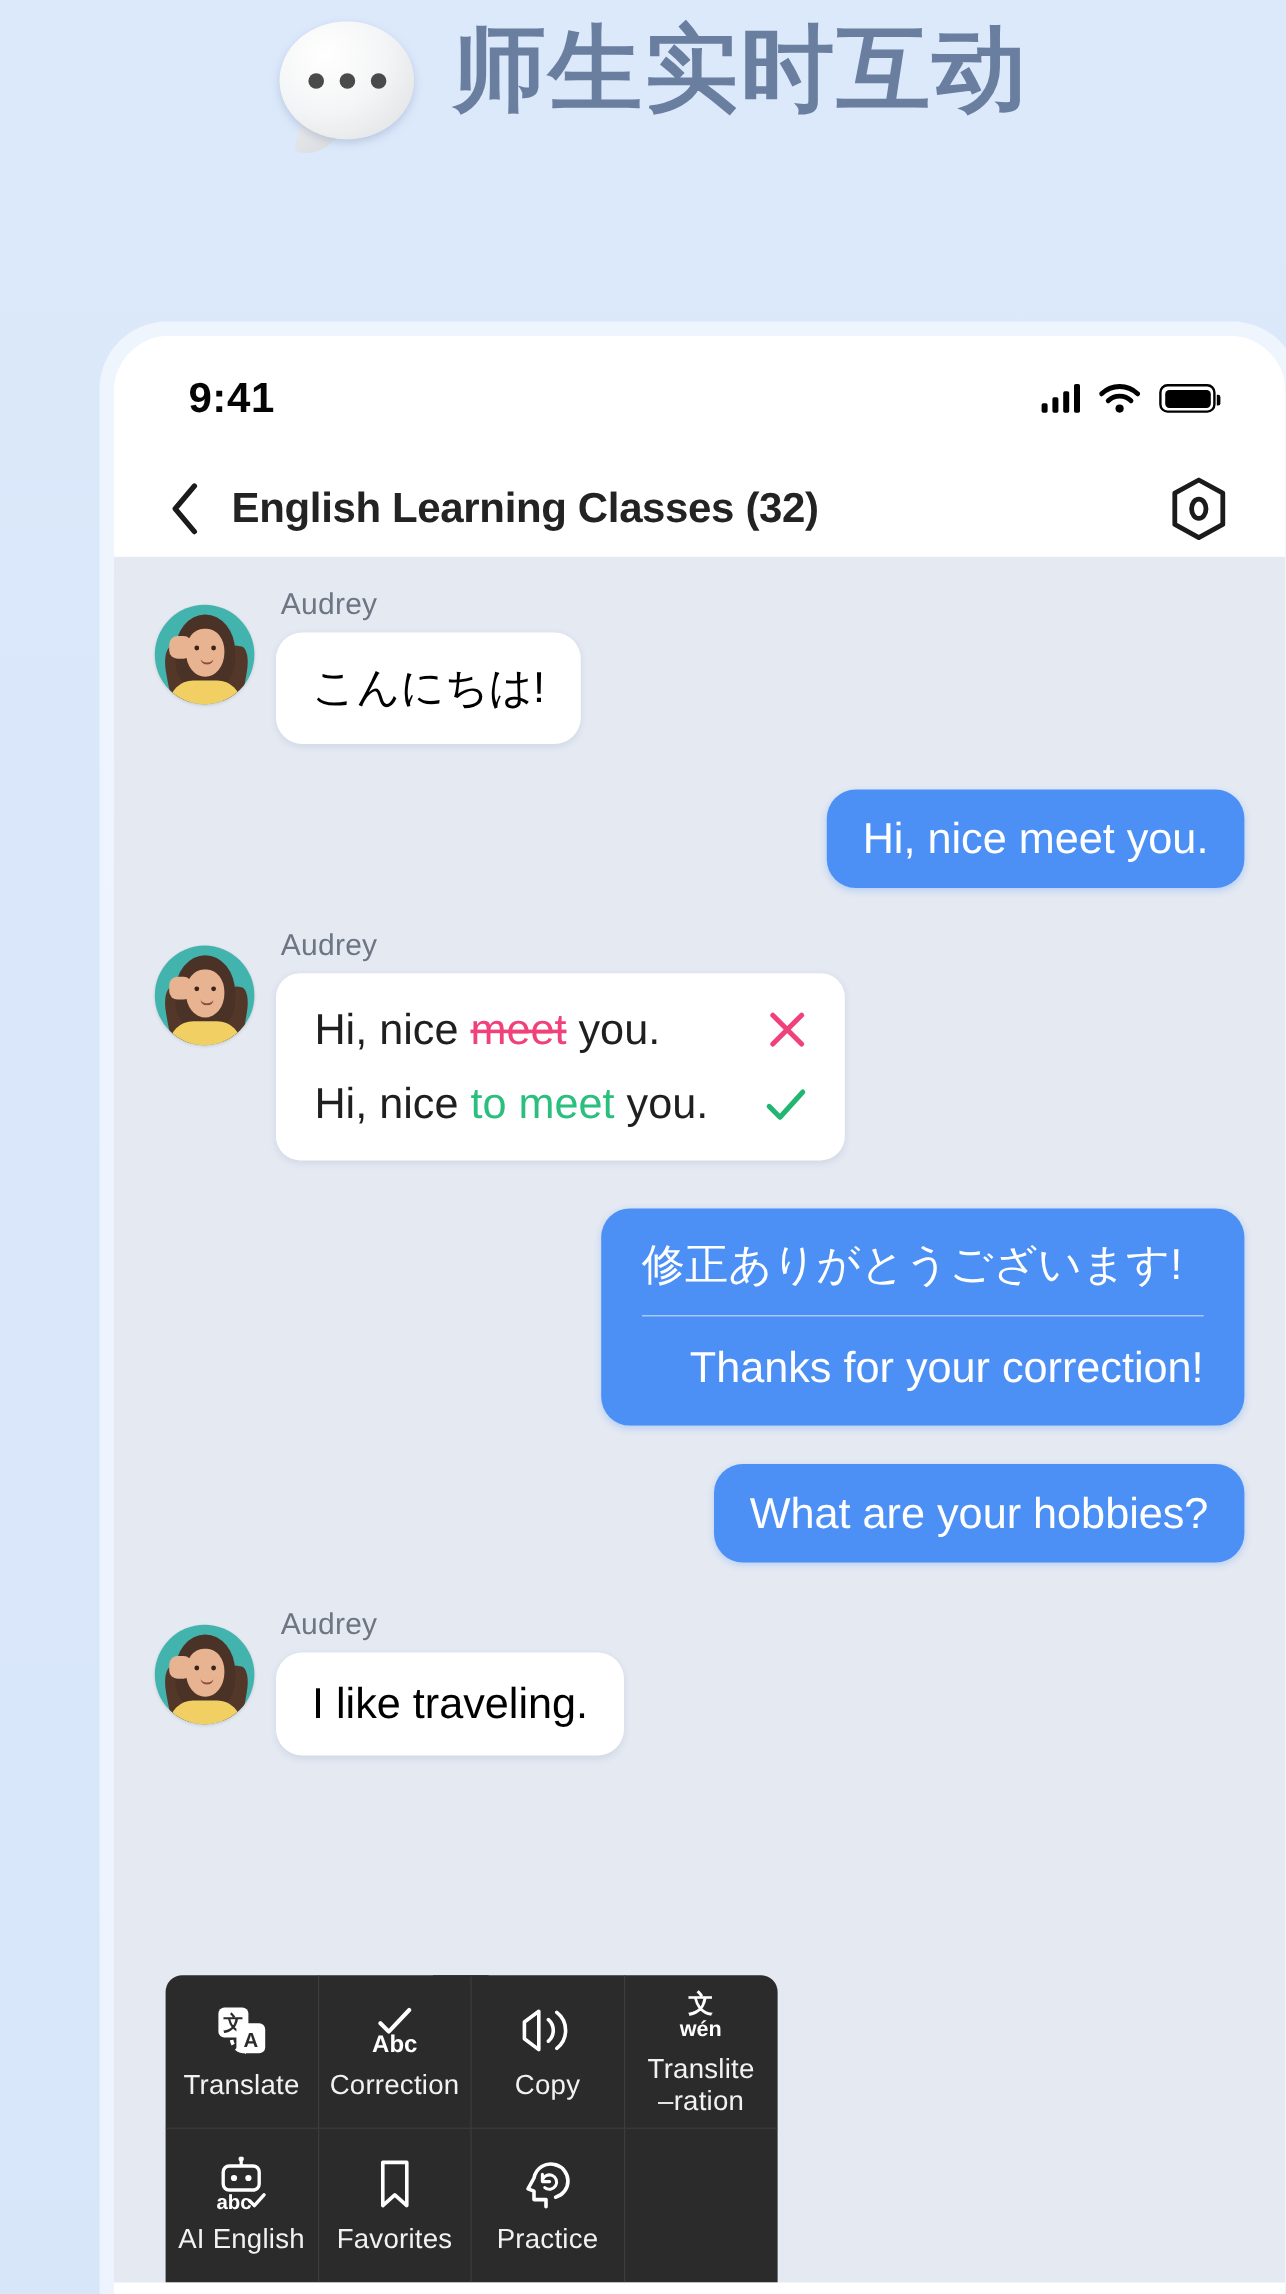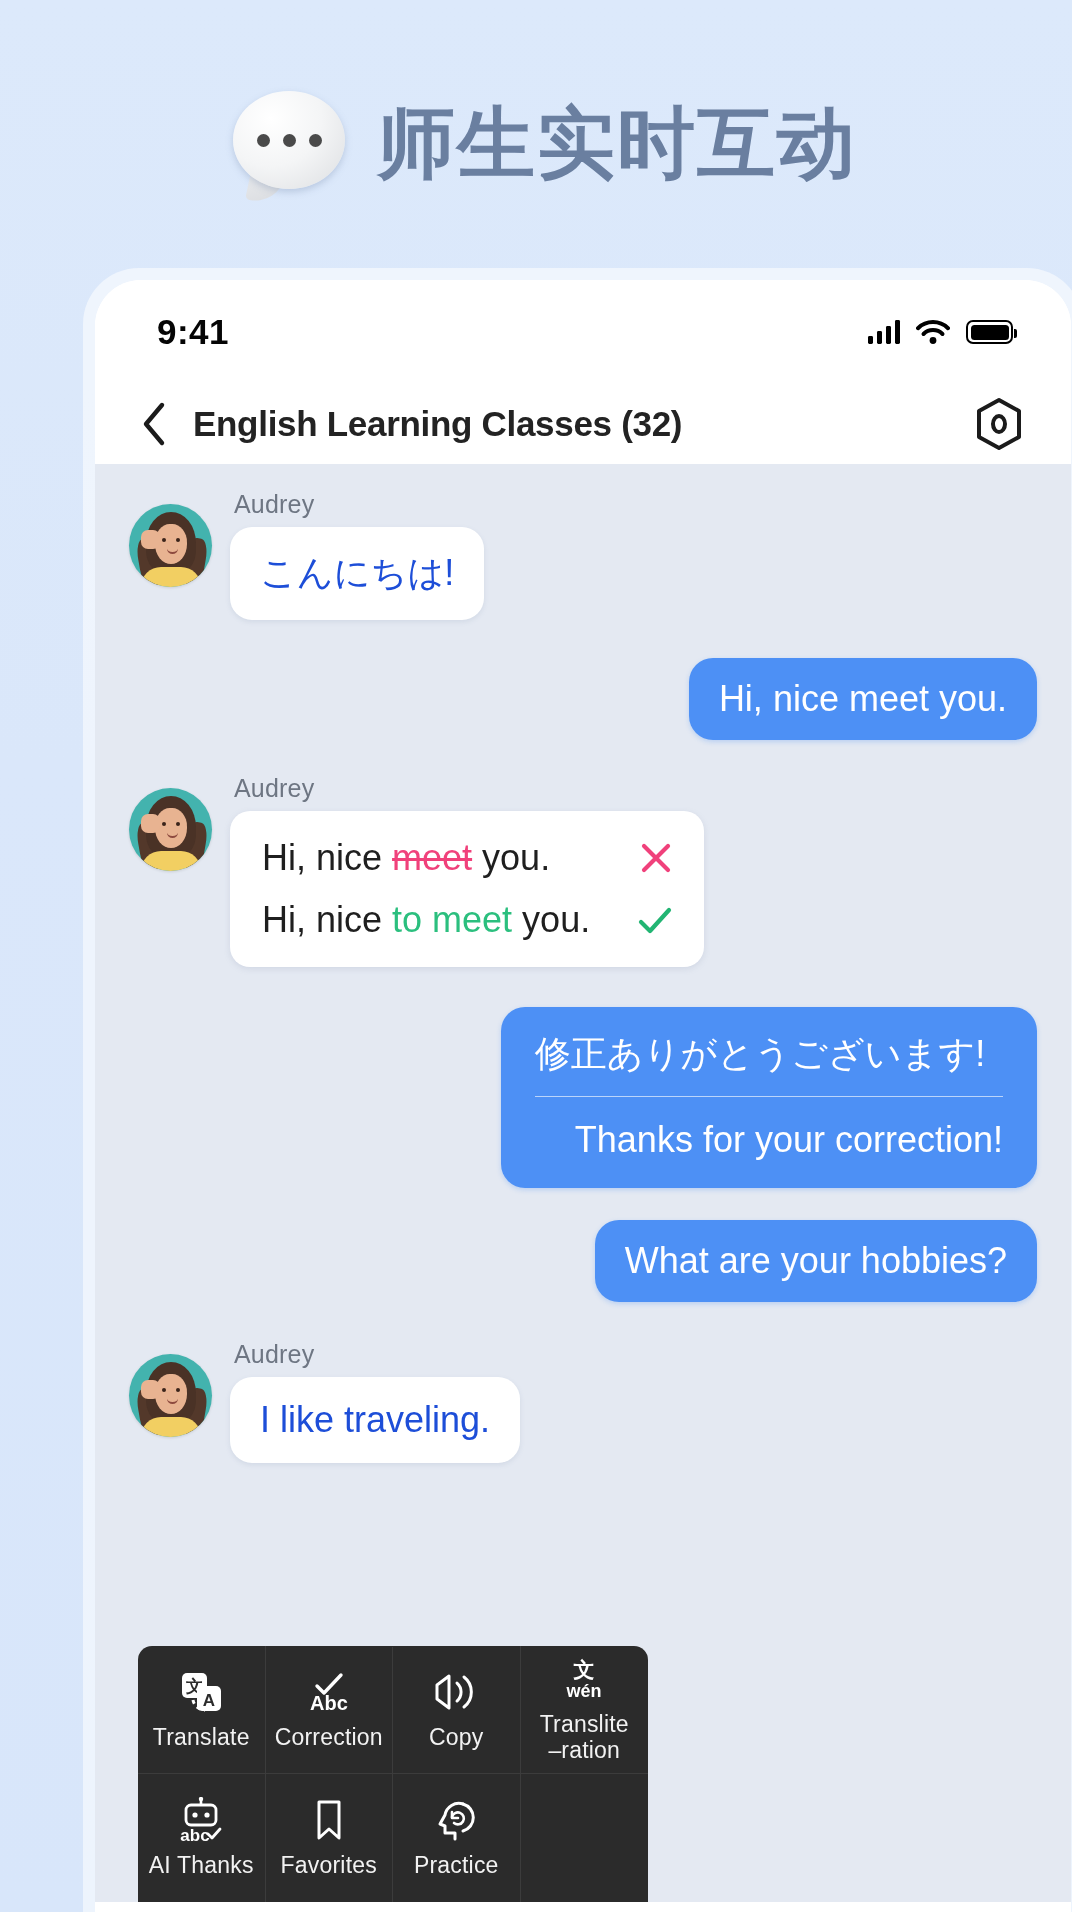--- a/index.html
+++ b/index.html
@@ -8,21 +8,21 @@
     font-family:"Liberation Sans", sans-serif;
     background:linear-gradient(180deg,#dce9fb 0%,#dae7fa 40%,#d8e6fa 100%);
     overflow:hidden;
     position:relative;
   }
 
   
   .hero {
     height:268px;
     display:flex;
-    align-items:center;
+    align-items:flex-start;
     justify-content:center;
     gap:26px;
     padding-top:18px;
     margin-left:18px;
   }
   .hero-bubble {
     position:relative;
     width:118px; height:104px;
     flex:0 0 auto;
   }
@@ -141,21 +141,21 @@
   .avatar .shirt{position:absolute;left:12px;top:63px;width:60px;height:30px;border-radius:20px 20px 0 0;background:#f2cf62;}
   .avatar .hand{position:absolute;left:12px;top:26px;width:19px;height:19px;border-radius:7px;background:#e8b391;}
 
   .sender { font-size:25px; color:#6e7683; margin-bottom:8px; padding-left:4px; letter-spacing:.2px; }
   .bub-col { display:flex; flex-direction:column; align-items:flex-start; }
 
   .bubble-in {
     background:#fff;
     border-radius:22px;
     padding:22px 30px;
-    font-size:36px; color:#1d4ed8;
+    font-size:36px; color:#000000;
     box-shadow:0 2px 5px rgba(120,135,165,.16);
     display:inline-block;
     text-align:right;
   }
   .bubble-out {
     background:#4d90f5;
     color:#fff;
     border-radius:24px;
     padding:20px 30px;
     font-size:36px;
@@ -434,21 +434,21 @@
               <svg width="54" height="46" viewBox="0 0 54 46">
                 <line x1="27" y1="2" x2="27" y2="8" stroke="#fff" stroke-width="2.6"></line>
                 <circle cx="27" cy="2" r="2.2" fill="#fff"></circle>
                 <rect x="12" y="8" width="30" height="20" rx="5" stroke="#fff" stroke-width="2.8" fill="none"></rect>
                 <circle cx="21" cy="18" r="2.6" fill="#fff"></circle>
                 <circle cx="33" cy="18" r="2.6" fill="#fff"></circle>
                 <text x="21" y="44" font-size="17" font-family="Liberation Sans, sans-serif" fill="#fff" font-weight="bold" text-anchor="middle">abc</text>
                 <path d="M34 37 L38 41 L46 32" stroke="#fff" stroke-width="2.8" fill="none" stroke-linecap="round" stroke-linejoin="round"></path>
               </svg>
             </span>
-            <span class="ctx-label">AI Thanks</span>
+            <span class="ctx-label">AI English</span>
           </div>
 
 
           <div class="ctx-item">
             <span class="ctx-icon">
               <svg width="40" height="46" viewBox="0 0 40 46">
                 <path d="M10 5 L30 5 L30 41 L20 32 L10 41 Z" stroke="#fff" stroke-width="3" fill="none" stroke-linejoin="round"></path>
               </svg>
             </span>
             <span class="ctx-label">Favorites</span>

